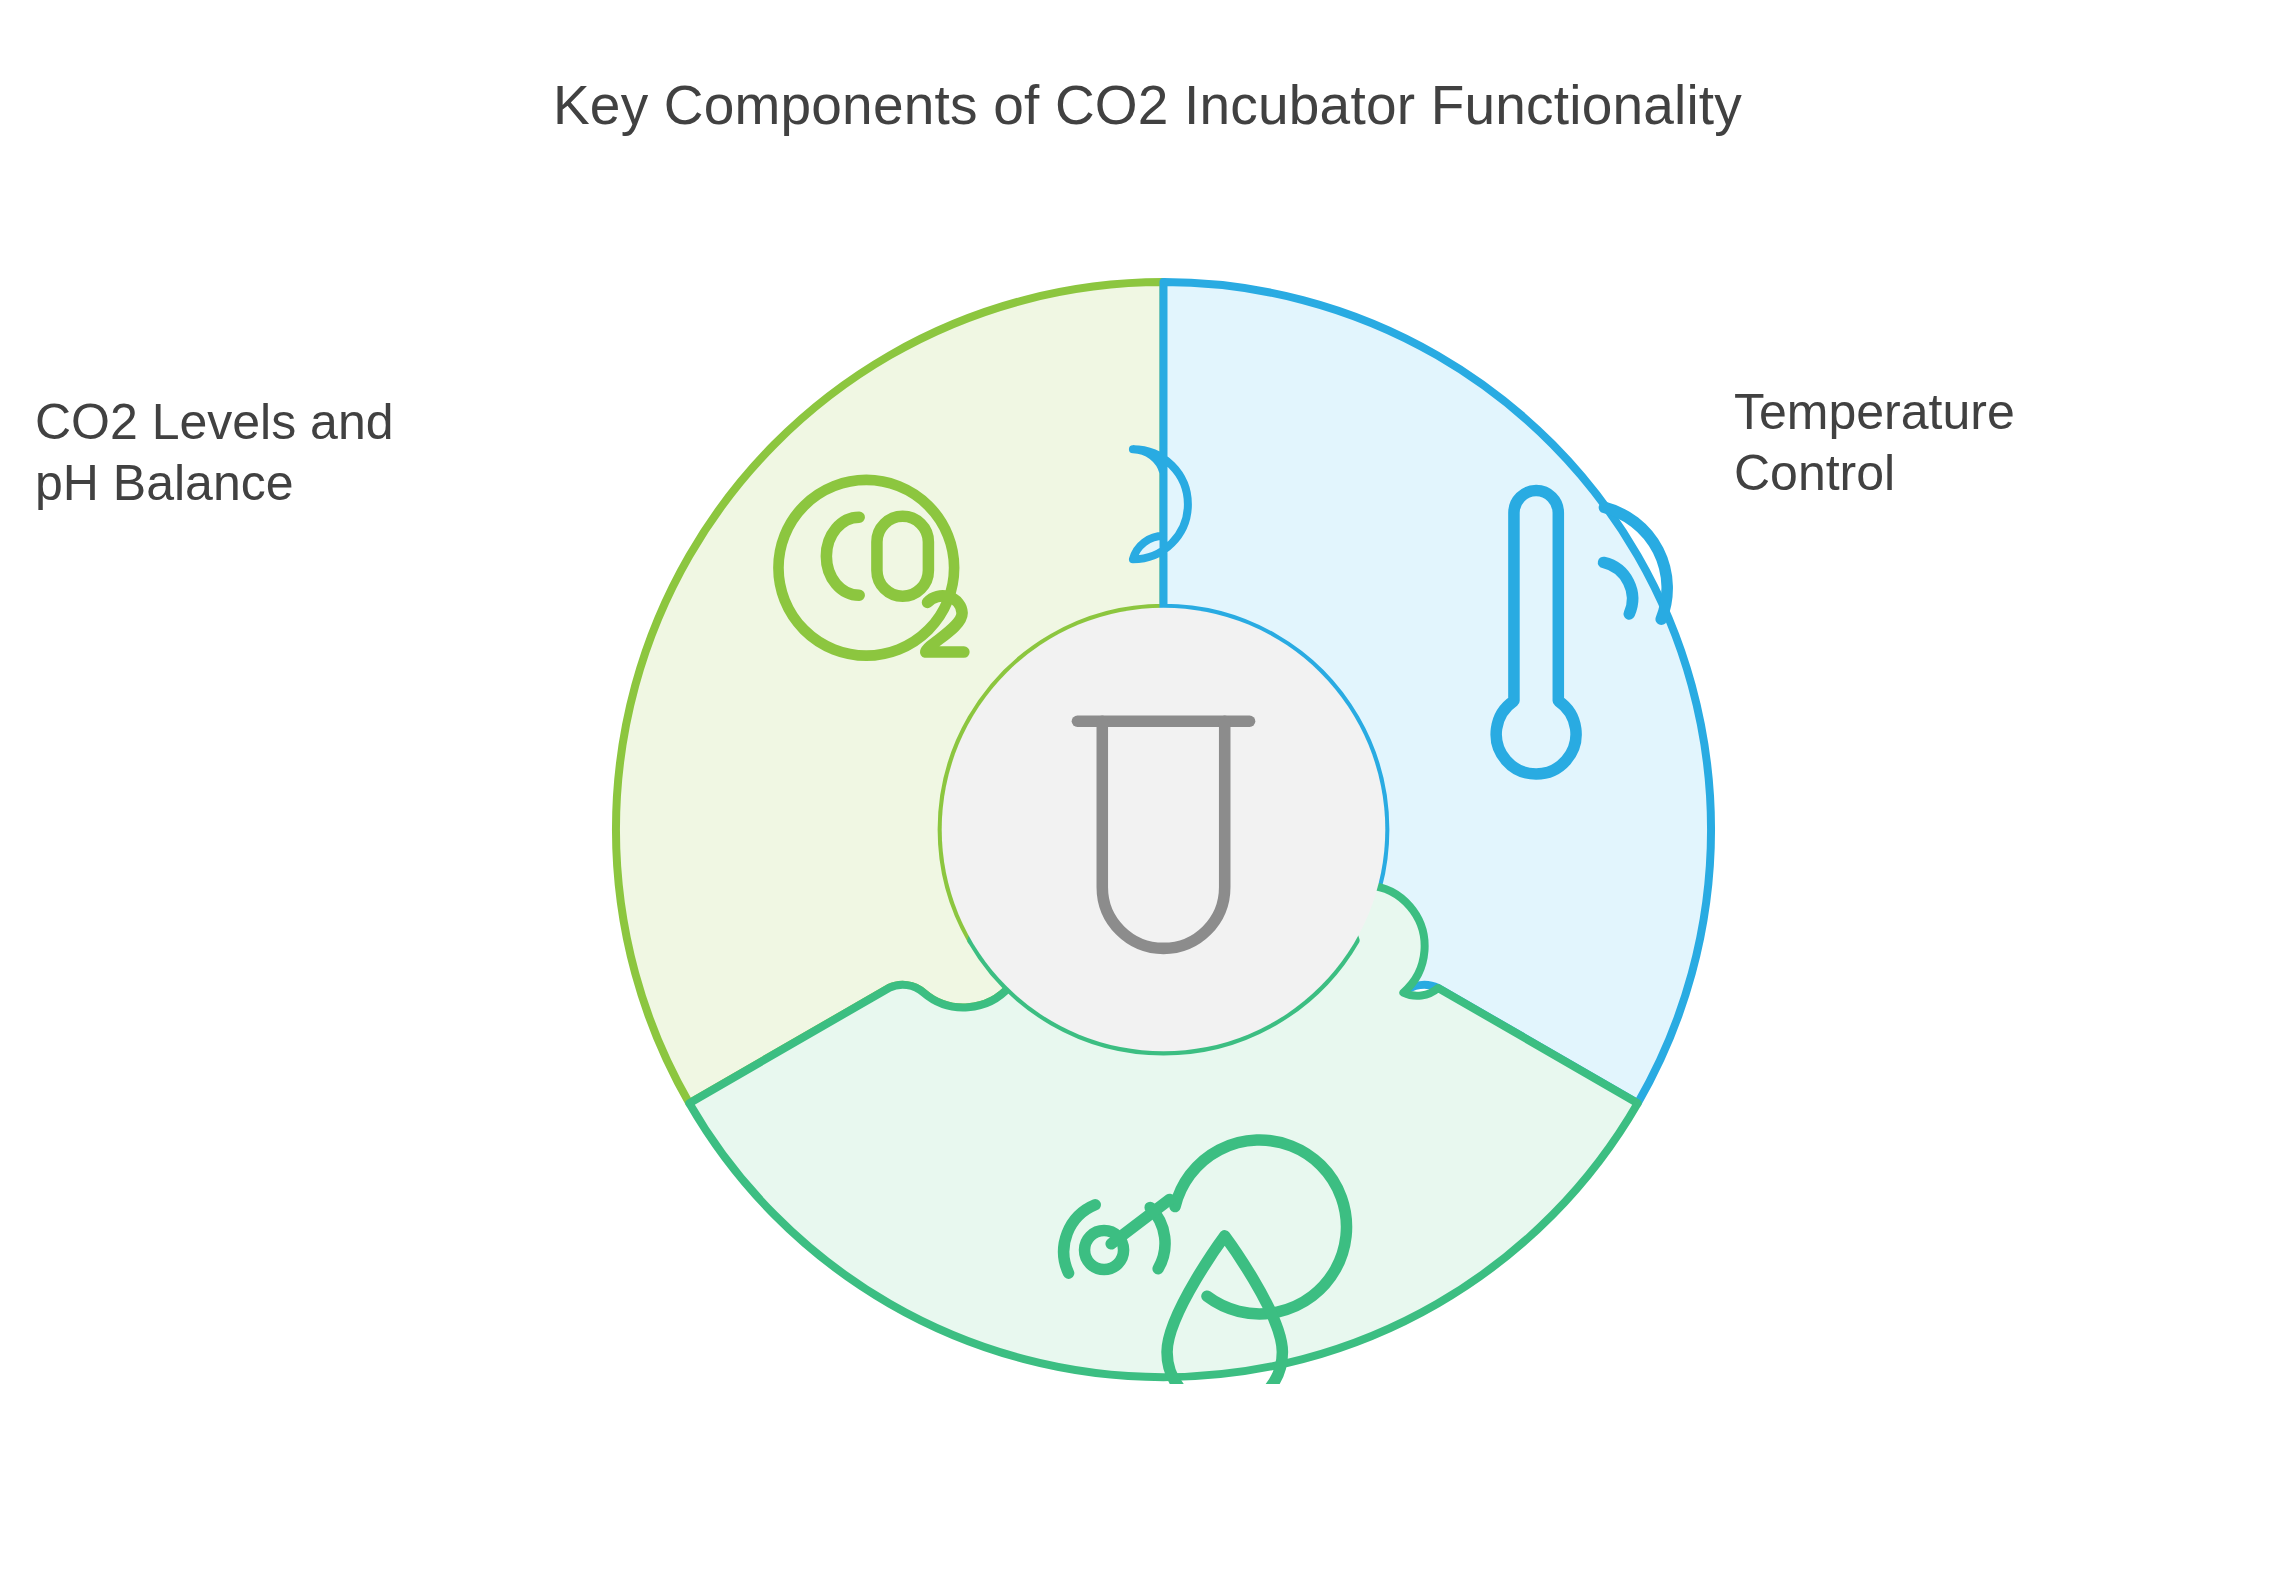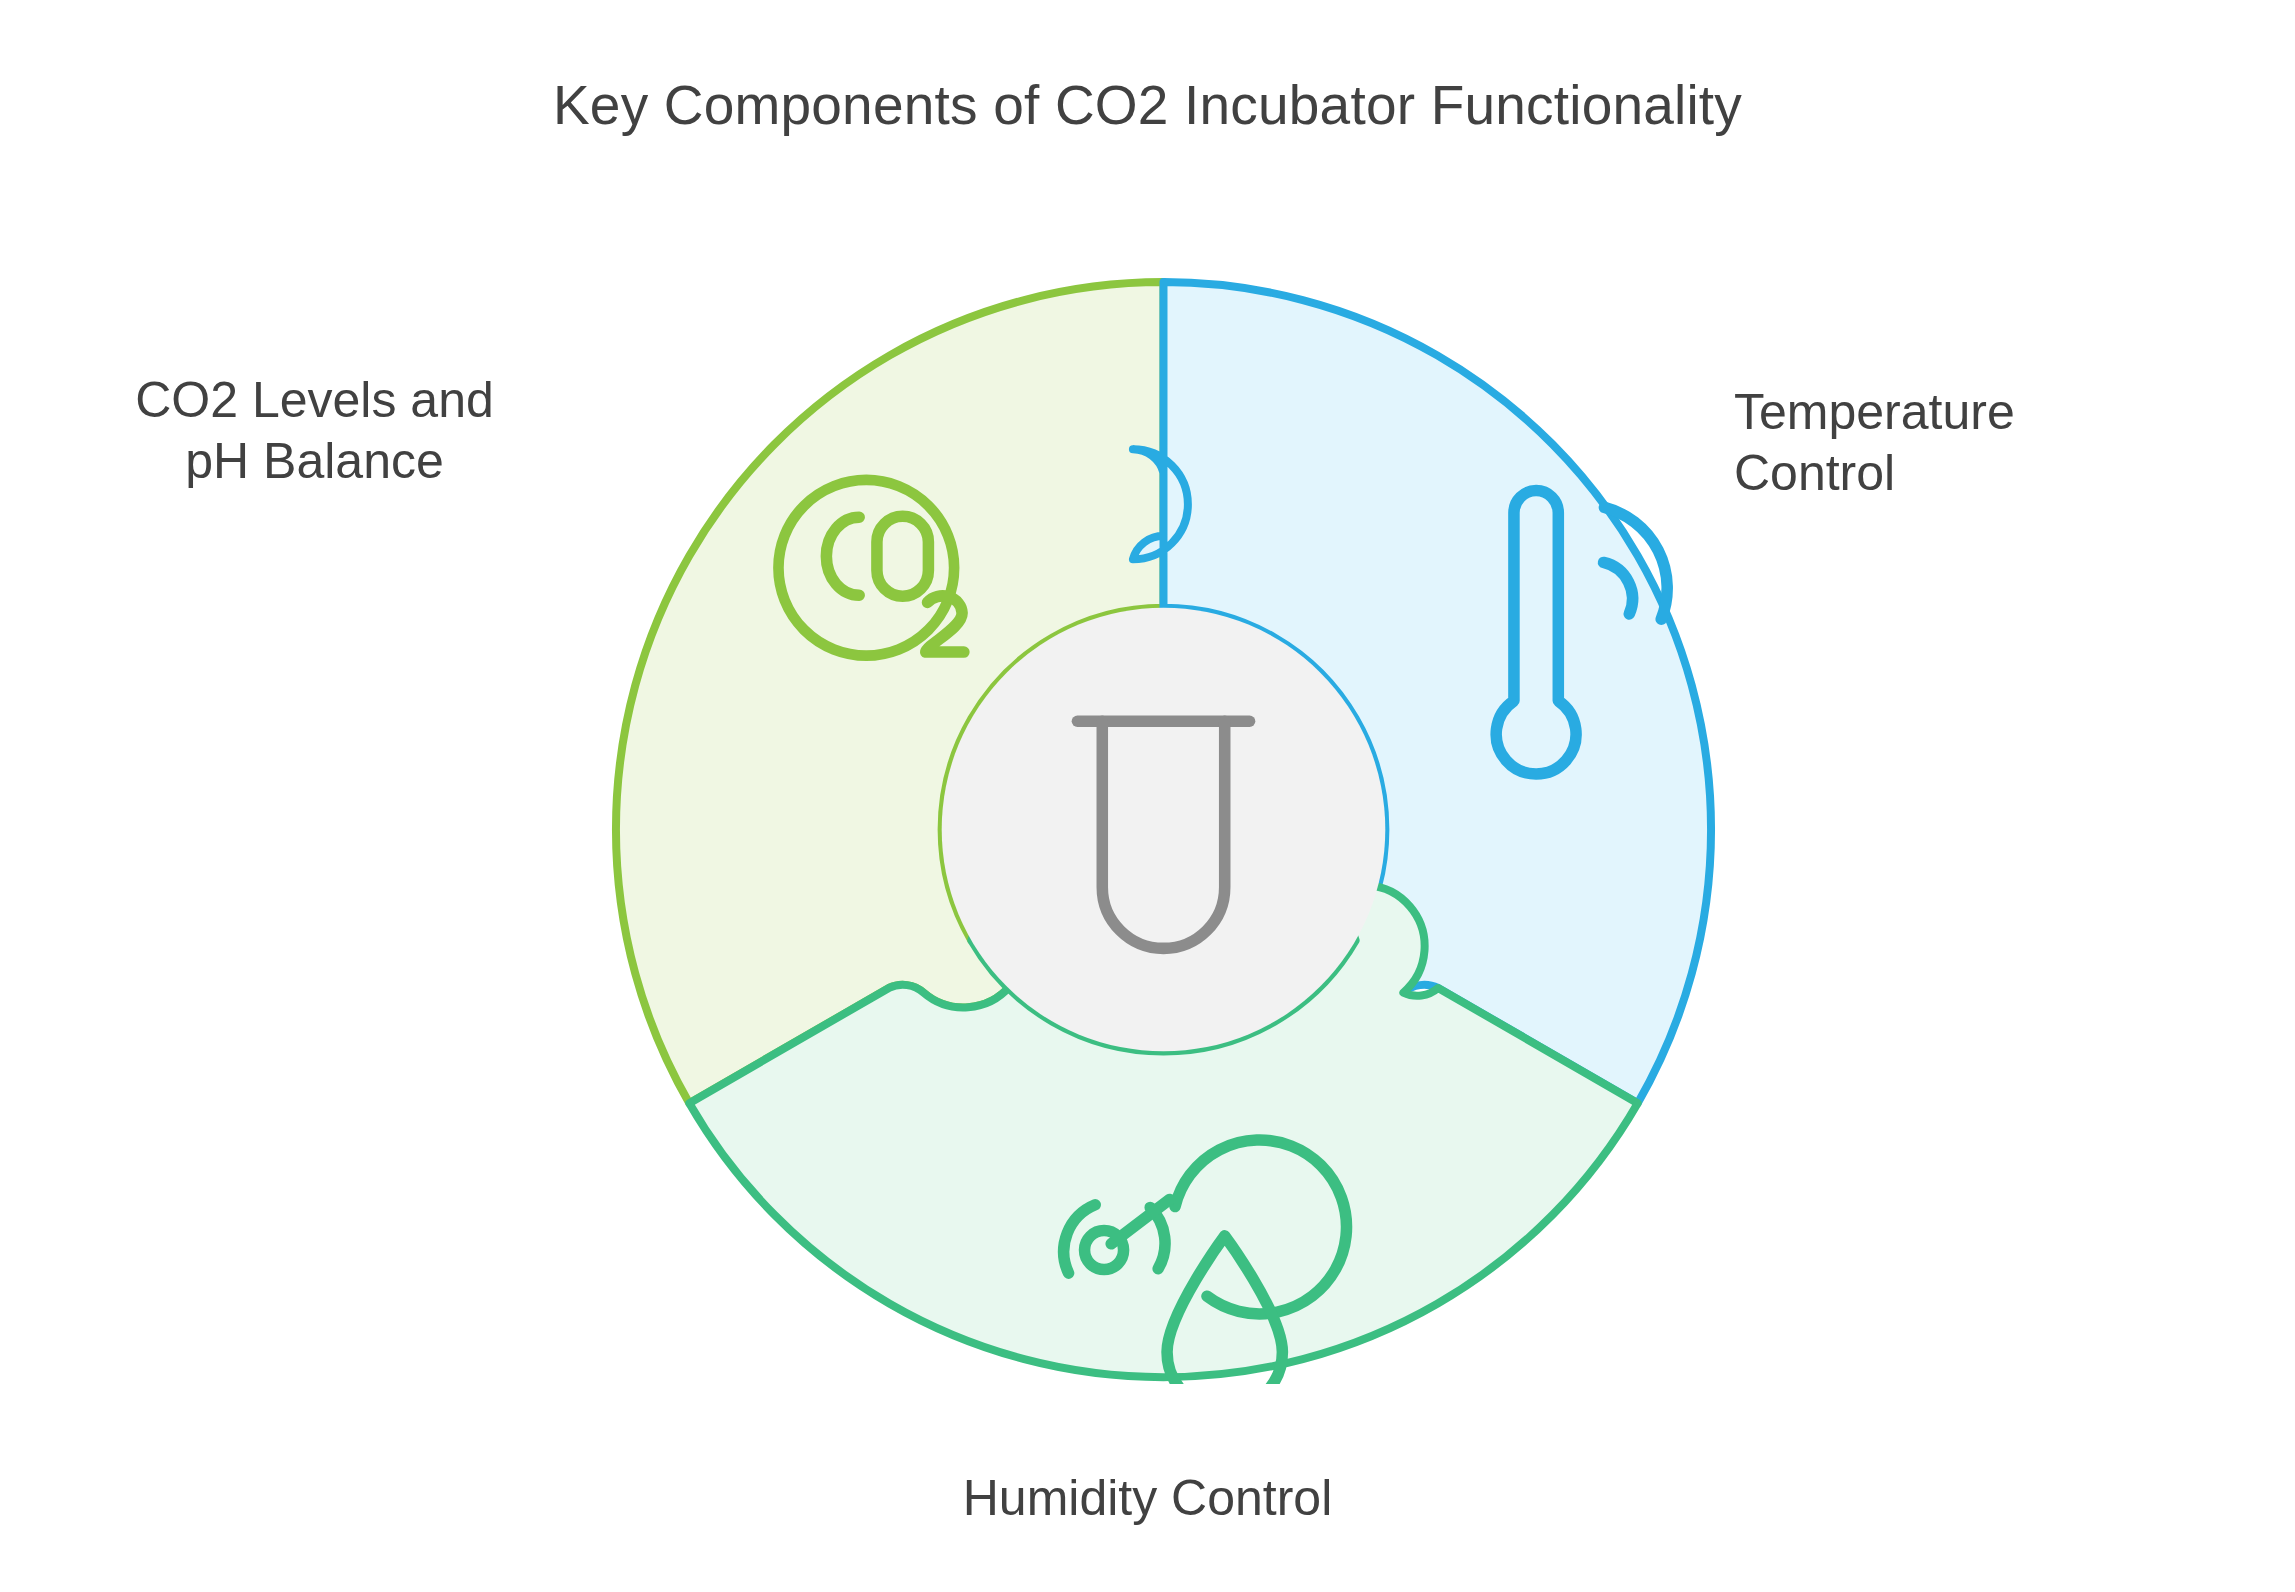--- a/index.html
+++ b/index.html
@@ -51,23 +51,23 @@
     position: absolute;
     font-size: 50px;
     font-weight: 400;
     color: #414141;
     line-height: 1.22;
     white-space: pre-line;
   }
 
   #label-co2 {
     left: 35px;
-    top: 370px;
+    top: 392px;
     width: 559px;
-    text-align: center;
+    text-align: left;
   }
 
   #label-temp {
     left: 1734px;
     top: 382px;
     width: 532px;
     text-align: left;
   }
 
   #label-humidity {
@@ -194,16 +194,15 @@
                C 259 151 194 63 194 63 Z"></path>
     </g>
   </svg>
 
   <div class="label" id="label-co2">CO2 Levels and
 pH Balance</div>
 
   <div class="label" id="label-temp">Temperature
 Control</div>
 
-  <div class="label" id="label-humidity">Humidity Control</div>
 
 </div>
 
 
 </body></html>

